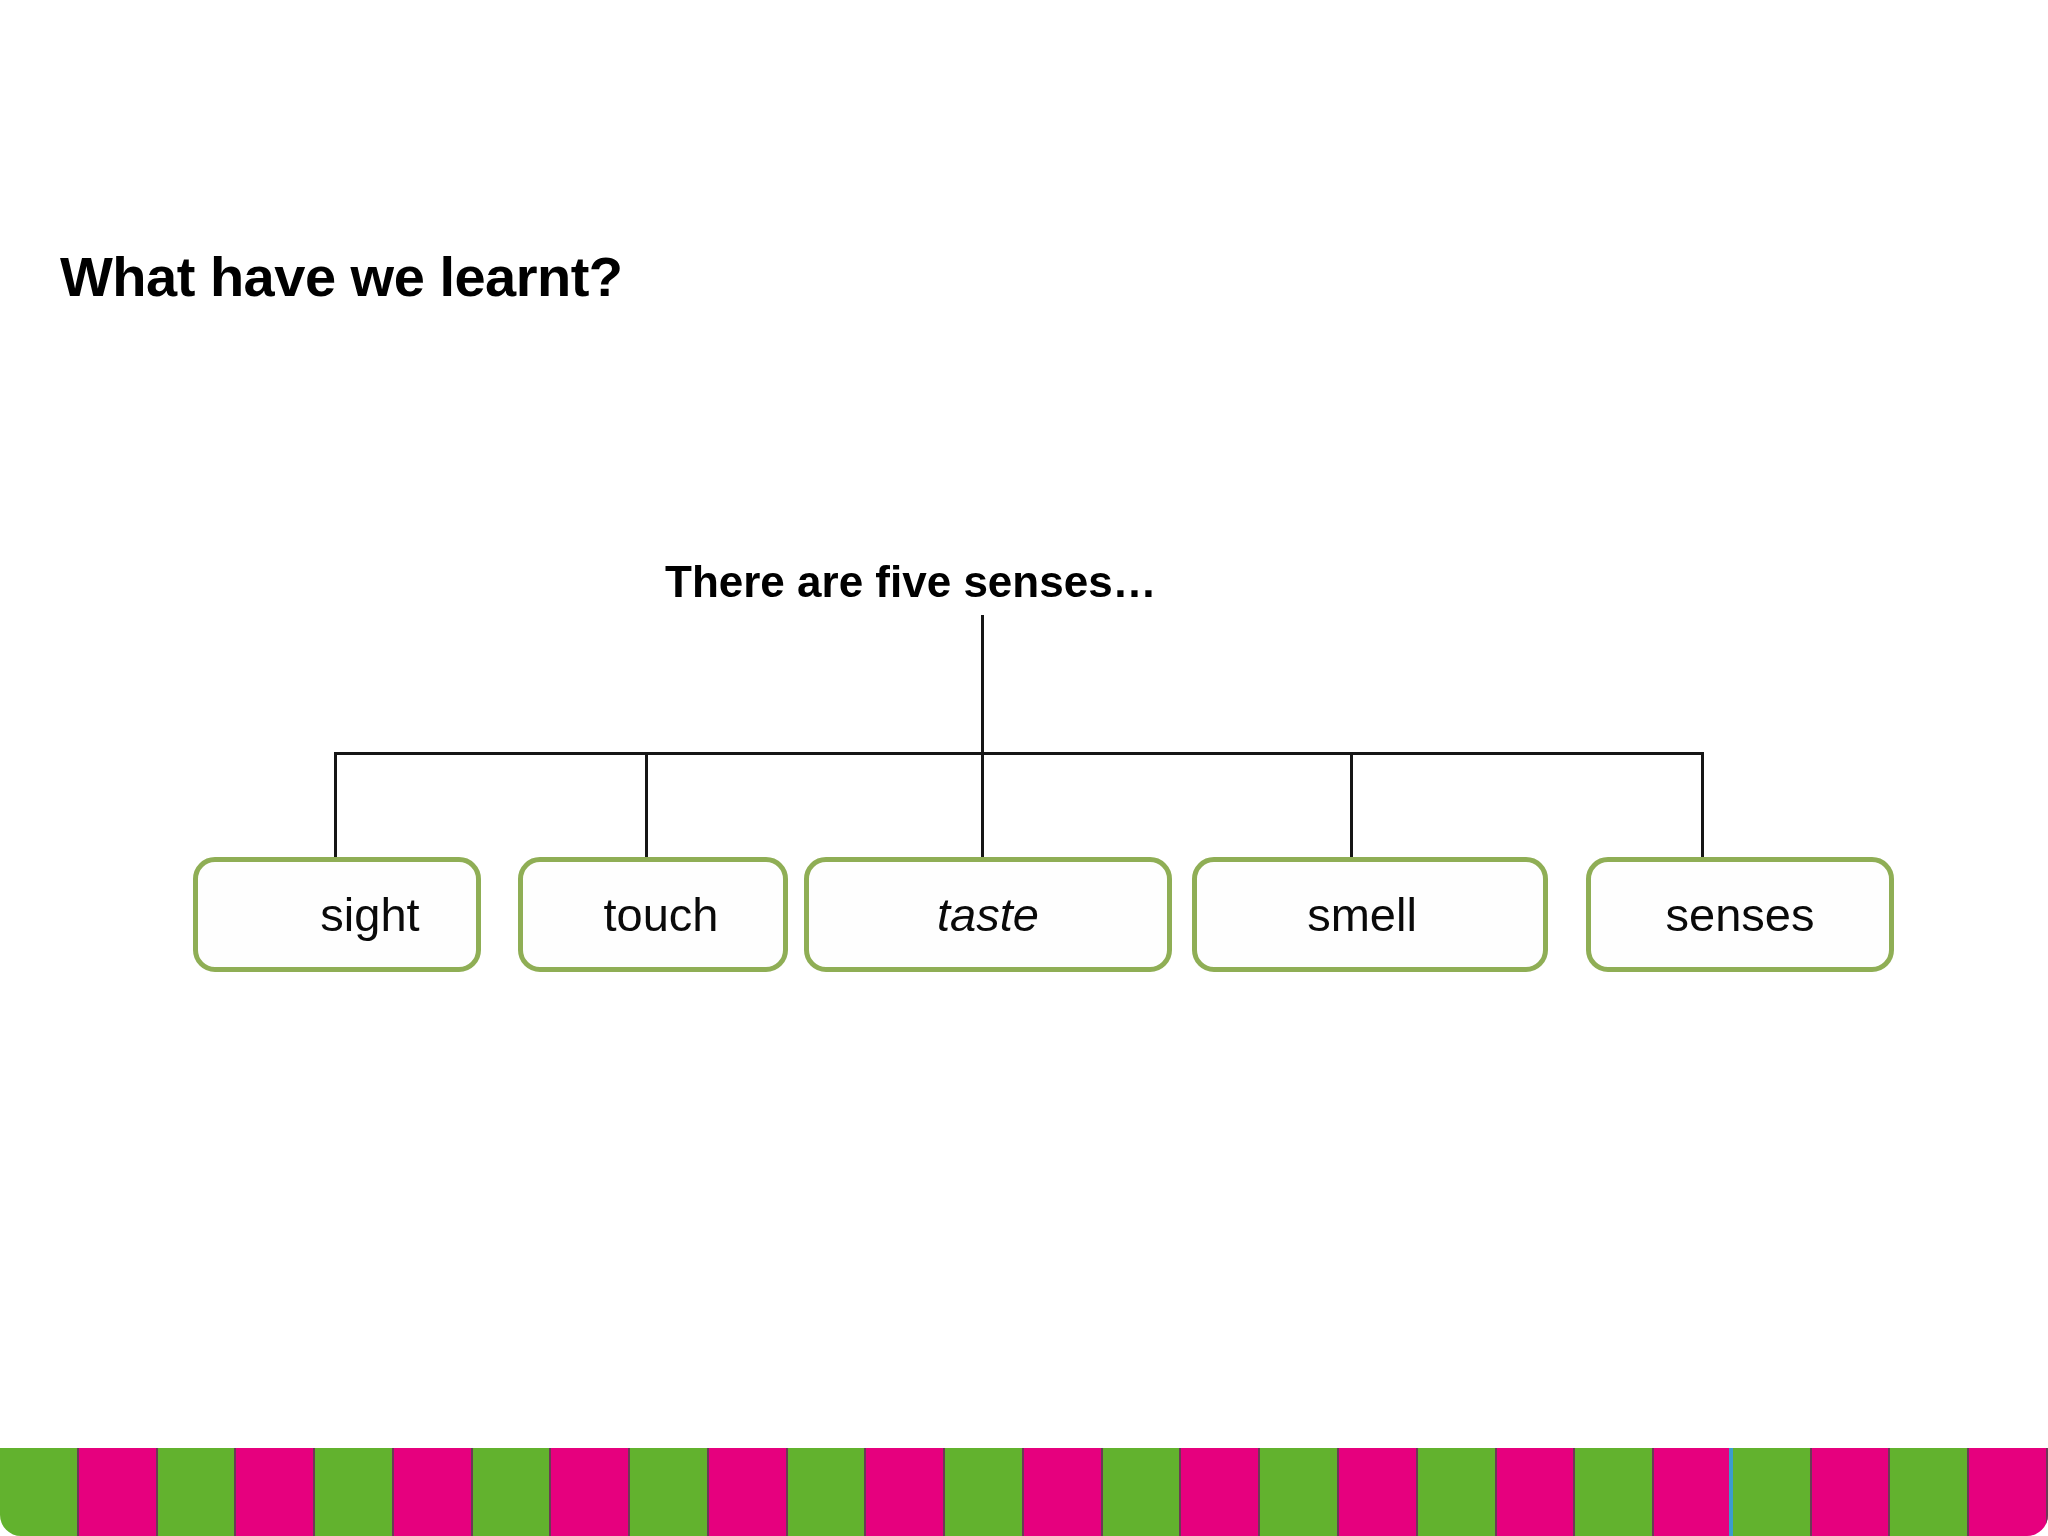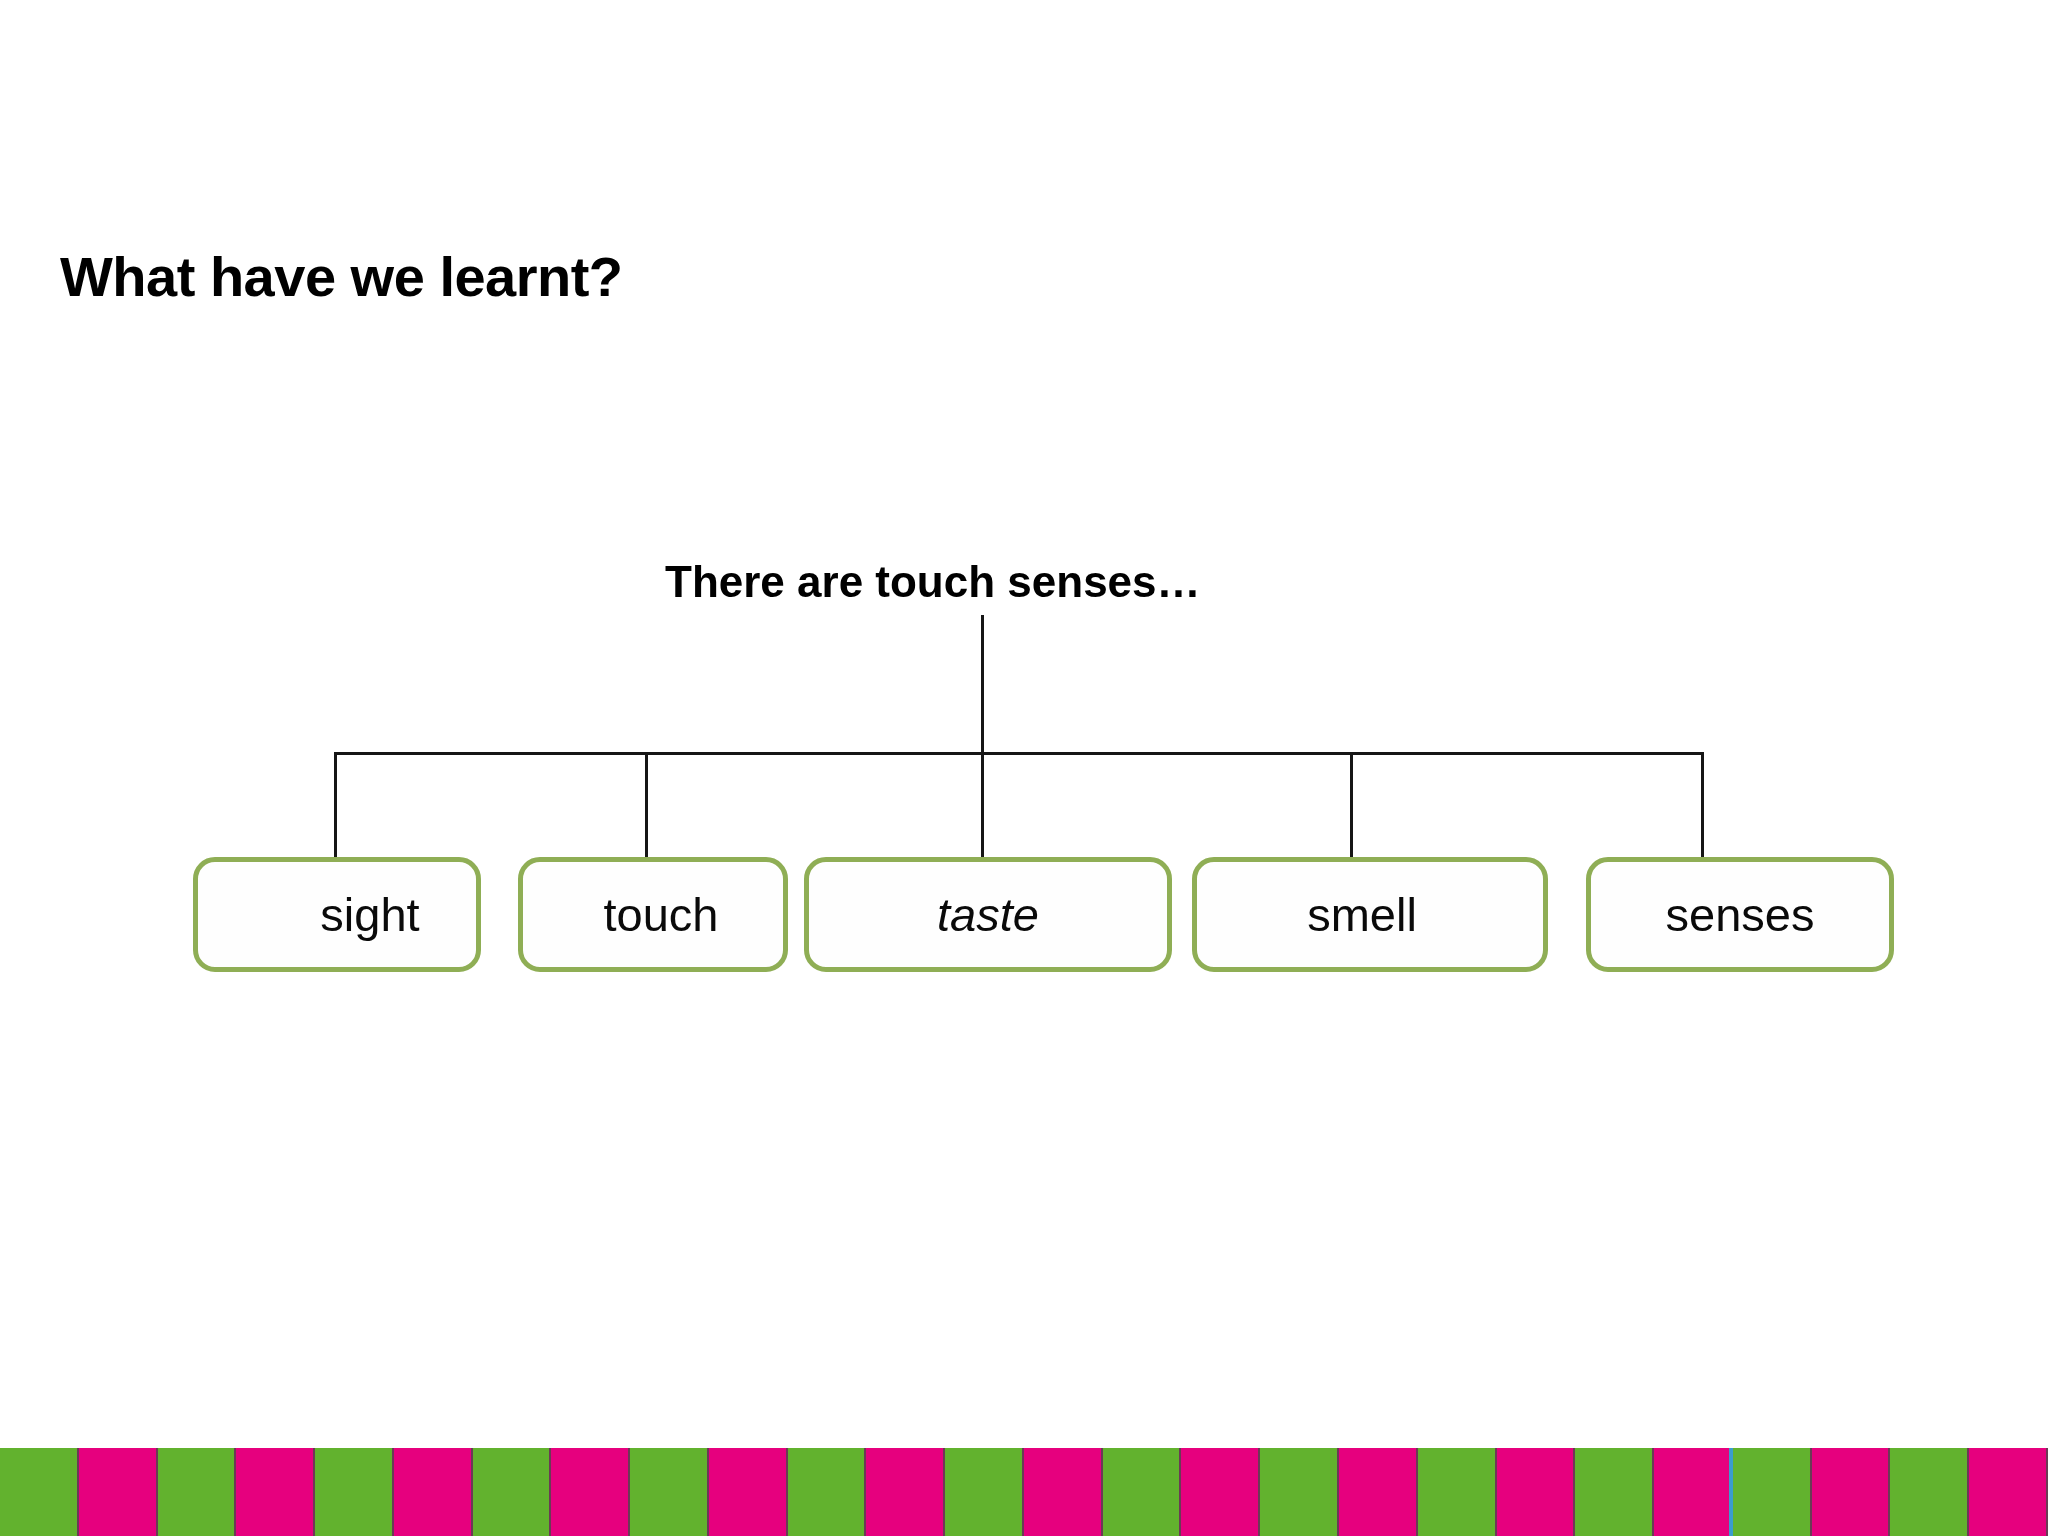--- a/index.html
+++ b/index.html
@@ -9,20 +9,21 @@
   }
   body {
     font-family: "Liberation Sans", sans-serif;
   }
   #slide {
     position: relative;
     width: 2048px;
     height: 1536px;
     background: #ffffff;
     overflow: hidden;
+    border-radius: 21px;
   }
 
   
   #slide-title {
     position: absolute;
     left: 60px;
     top: 244px;
     font-size: 56px;
     font-weight: bold;
     color: #000000;
@@ -122,21 +123,21 @@
 </style>
 </head>
 <body>
 
 <div id="slide">
 
   <div id="slide-title">What have we learnt?</div>
 
   <div id="diagram">
 
-    <div id="root-label">There are touch senses…</div>
+    <div id="root-label">There are five senses…</div>
 
     <div class="conn" id="conn-stem"></div>
     <div class="conn" id="conn-bus"></div>
     <div class="conn conn-drop" id="conn-drop-sight"></div>
     <div class="conn conn-drop" id="conn-drop-touch"></div>
     <div class="conn conn-drop" id="conn-drop-taste"></div>
     <div class="conn conn-drop" id="conn-drop-smell"></div>
     <div class="conn conn-drop" id="conn-drop-hearing"></div>
 
     <div class="sense-box" id="box-sight">

